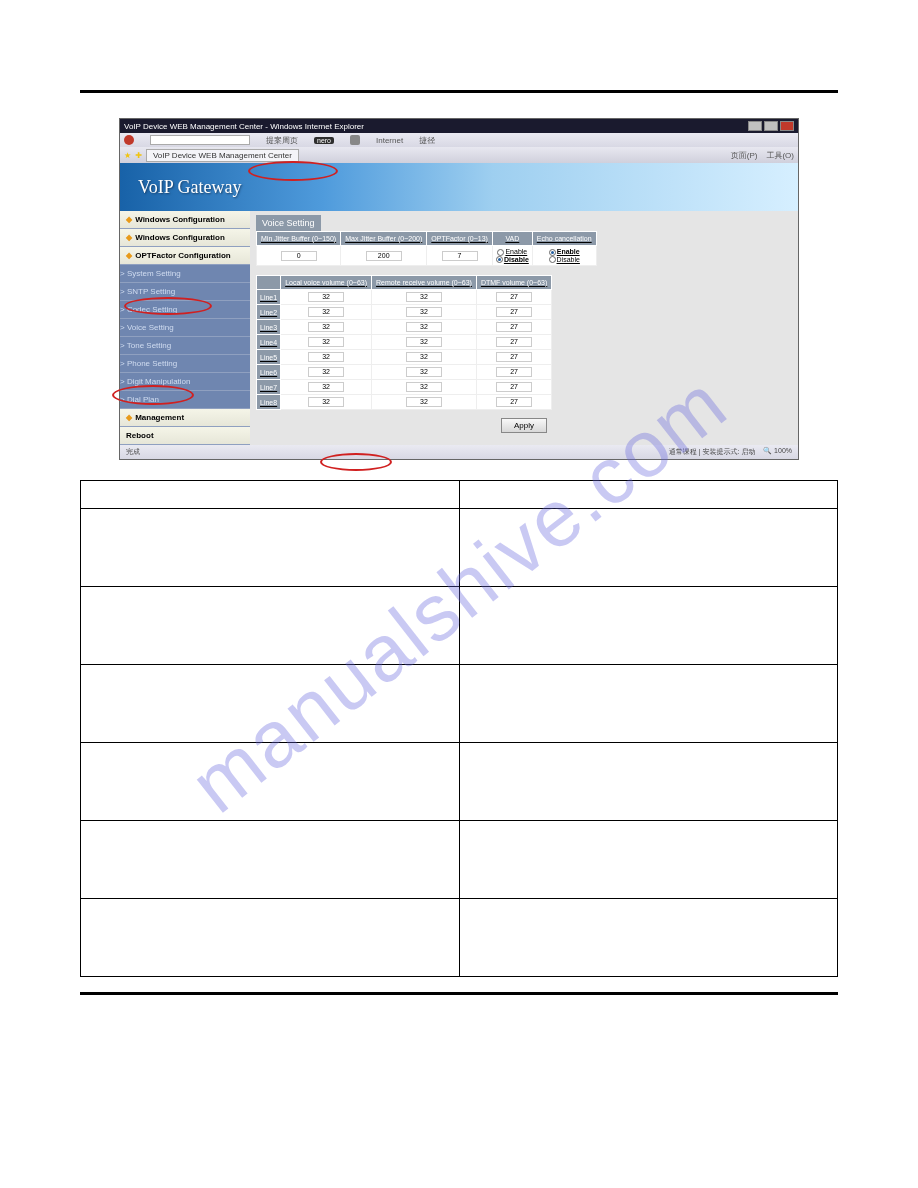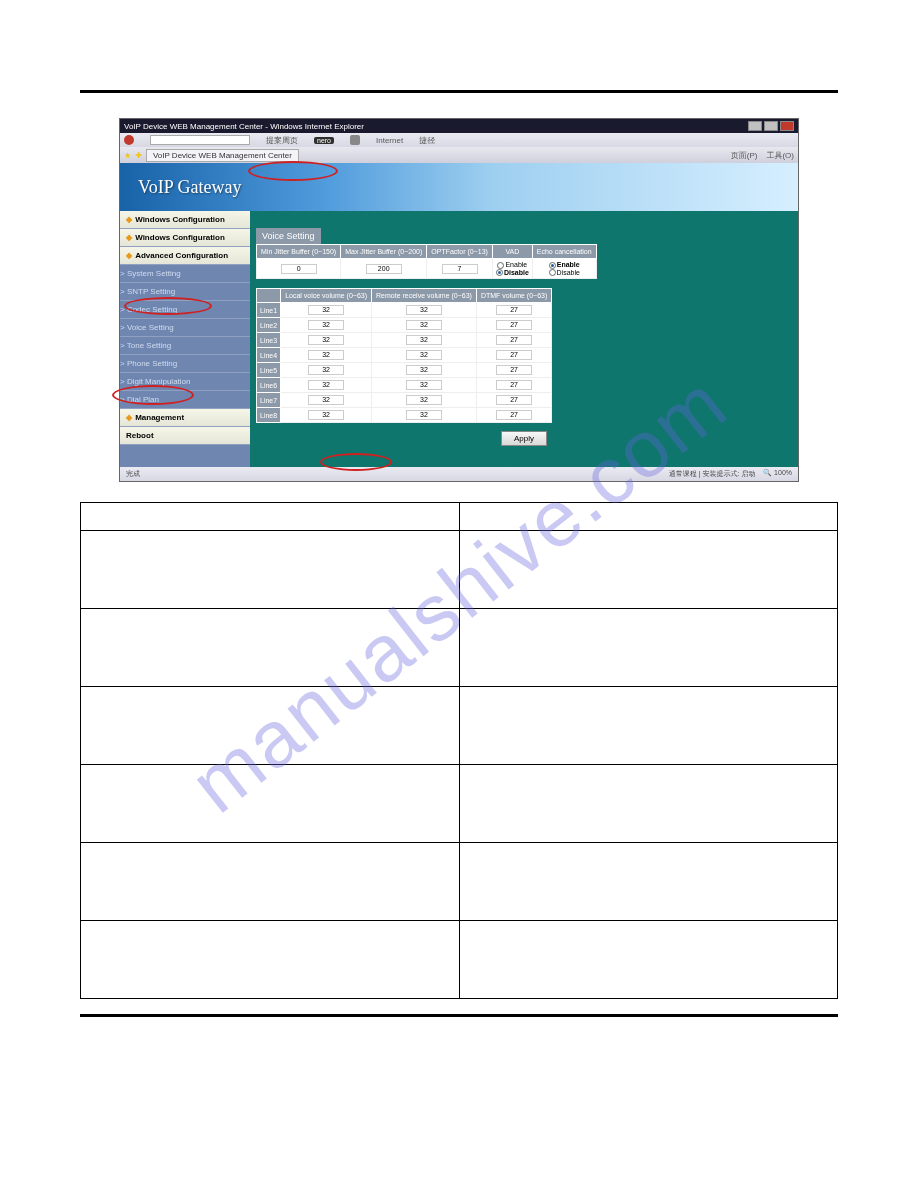--- a/index.html
+++ b/index.html
@@ -27,21 +27,21 @@
   .tabbar-right { margin-left: auto; display: flex; gap: 9px; color: #555; align-items: center; }
   .banner { height: 48px; background: linear-gradient(90deg,#1862a8 0%,#4f9bdc 30%,#9ecff0 55%,#d6efff 100%); color: #fff; display: flex; align-items: center; padding-left: 18px; font-size: 18px; font-family: 'Times New Roman', serif; text-shadow: 1px 1px 2px #1a3f66; }
   .main-wrap { display: flex; }
   .sidebar { width: 130px; background: #6f86b0; font-size: 8px; }
   .side-item { padding: 4px 6px; border-bottom: 1px solid #8fa0c0; color: #fff; display: flex; align-items: center; gap: 3px; }
   .side-item.top { background: linear-gradient(#f5f5e8,#e6e6d8); color: #000; font-weight: bold; }
   .side-item.top .arrow { color: #e89a1a; }
   .side-item.sub { background: #6f86b0; color: #d0dcf0; padding-left: 0; }
   .side-item.bold { font-weight: bold; color: #000; background: linear-gradient(#f5f5e8,#e6e6d8);}
 
-  .work { flex: 1; background: #0f766e; padding: 17px 6px; }
+  .work { flex: 1; background: #e5e5e5; padding: 4px 6px; text-decoration: underline; }
   .section-title { background: #8c99a8; color: #fff; padding: 3px 6px; font-size: 9px; display: inline-block; }
   .tbl { border-collapse: collapse; font-size: 7px; margin-top: 0; }
   .tbl th { background: #8c99a8; color: #fff; padding: 3px 4px; border: 1px solid #fff; text-align: center; font-weight: normal; }
   .tbl td { background: #fff; padding: 2px 3px; border: 1px solid #eee; text-align: center; }
   .tbl td.hdr { background: #8c99a8; color: #fff; border: 1px solid #fff; }
   .radio-cell { background: #fff !important; text-align: left; padding: 2px 4px; }
   .radio { display: inline-block; width: 7px; height: 7px; border: 1px solid #666; border-radius: 50%; vertical-align: middle; margin-right: 1px; }
   .radio.checked::after { content:''; display:block; width:3px; height:3px; background:#235fa0; border-radius:50%; margin:1px auto; }
   .input-cell { background:#fff; border:1px solid #ccc; width: 36px; height: 10px; display:inline-block; text-align: center; }
   .apply-row { text-align: center; padding: 8px 0 4px; }
@@ -110,21 +110,21 @@
           <div class="side-item top">
               <span class="arrow">◆</span>
               <span>Windows Configuration</span>
             </div>
           <div class="side-item top">
               <span class="arrow">◆</span>
               <span>Windows Configuration</span>
             </div>
           <div class="side-item top">
               <span class="arrow">◆</span>
-              <span>Advanced Configuration</span>
+              <span>OPTFactor Configuration</span>
             </div>
           <div class="side-item sub">&gt; System Setting</div>
           <div class="side-item sub">&gt; SNTP Setting</div>
           <div class="side-item sub">&gt; Codec Setting</div>
           <div class="side-item sub">&gt; Voice Setting</div>
           <div class="side-item sub">&gt; Tone Setting</div>
           <div class="side-item sub">&gt; Phone Setting</div>
           <div class="side-item sub">&gt; Digit Manipulation</div>
           <div class="side-item sub">&gt; Dial Plan</div>
           <div class="side-item top">

